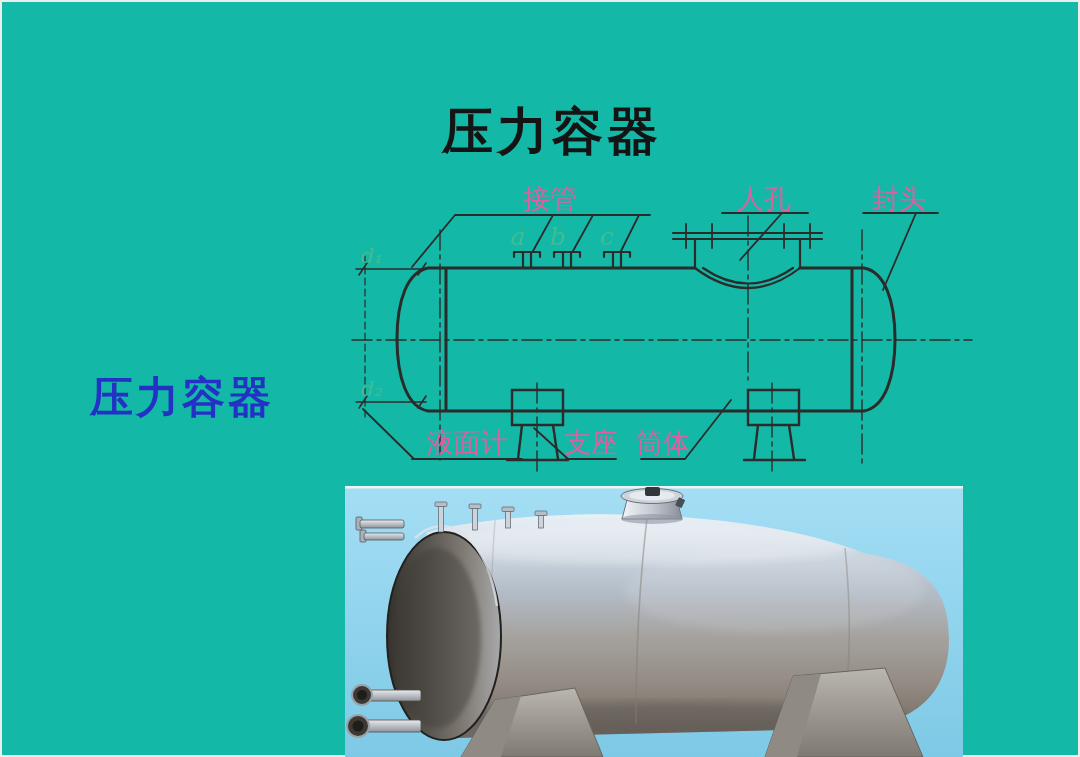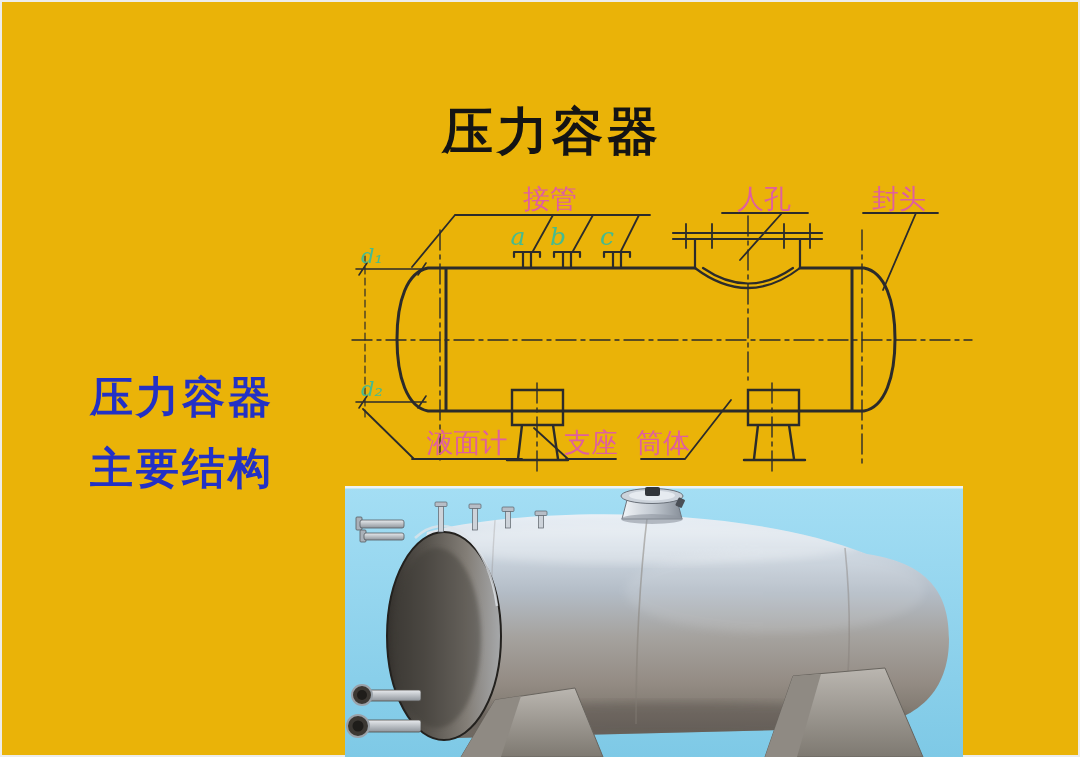--- a/index.html
+++ b/index.html
@@ -1,17 +1,17 @@
 <!DOCTYPE html>
 <html><head>
 <meta charset="utf-8">
 <style>
   html,body{margin:0;padding:0;}
   body{width:1080px;height:757px;font-family:"DejaVu Sans","Liberation Sans",sans-serif;}
-  .slide{position:relative;width:1080px;height:757px;background:#eab308;overflow:hidden;
+  .slide{position:relative;width:1080px;height:757px;background:#14b8a6;overflow:hidden;
          box-shadow:inset 0 0 0 2px #ededeb;}
   .title{position:absolute;left:0;top:98px;width:1104px;text-align:center;
          font-family:"DejaVu Serif","Liberation Serif",serif;font-weight:bold;
          font-size:51px;color:#141414;letter-spacing:4px;}
   .side-text{position:absolute;left:90px;top:376px;color:#2331c5;
          font-size:43px;letter-spacing:3px;font-weight:600;line-height:1.0;}
   .side-text .line{margin-bottom:28px;white-space:nowrap;}
   .diagram-svg{position:absolute;left:350px;top:168px;width:625px;height:315px;}
   .photo-svg{position:absolute;left:345px;top:486px;width:618px;height:271px;}
   .dlabel{font-family:"DejaVu Sans","Liberation Sans",sans-serif;font-size:27px;}
@@ -20,21 +20,20 @@
 </style>
 </head>
 <body>
 
 <div class="slide">
 
   <div class="title">压力容器</div>
 
   <div class="side-text">
     <div class="line">压力容器</div>
-    <div class="line">主要结构</div>
   </div>
 
   <svg class="diagram-svg" viewBox="0 0 625 315">
     <g stroke="#2b2b2b" fill="none" stroke-linecap="round">
 
       <g stroke-width="1.4" stroke-dasharray="20 5 4 5">
         <path d="M 2 172 H 622"></path>
         <path d="M 90 62 V 292"></path>
         <path d="M 512 62 V 298"></path>
         <path d="M 398 48 V 212"></path>

